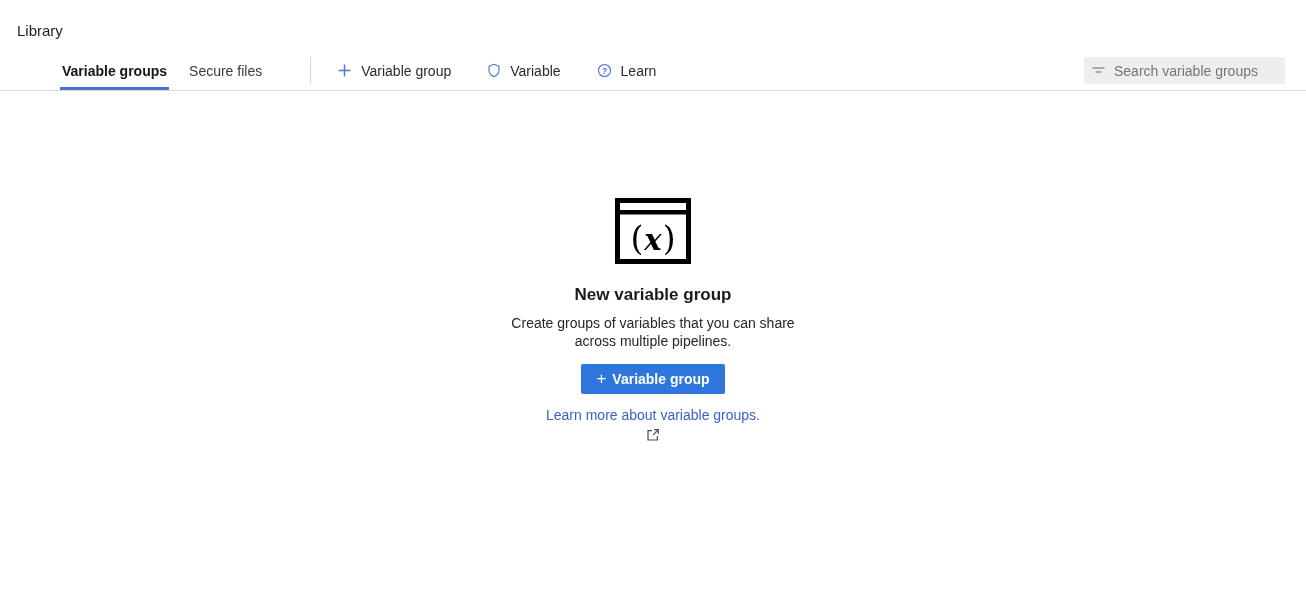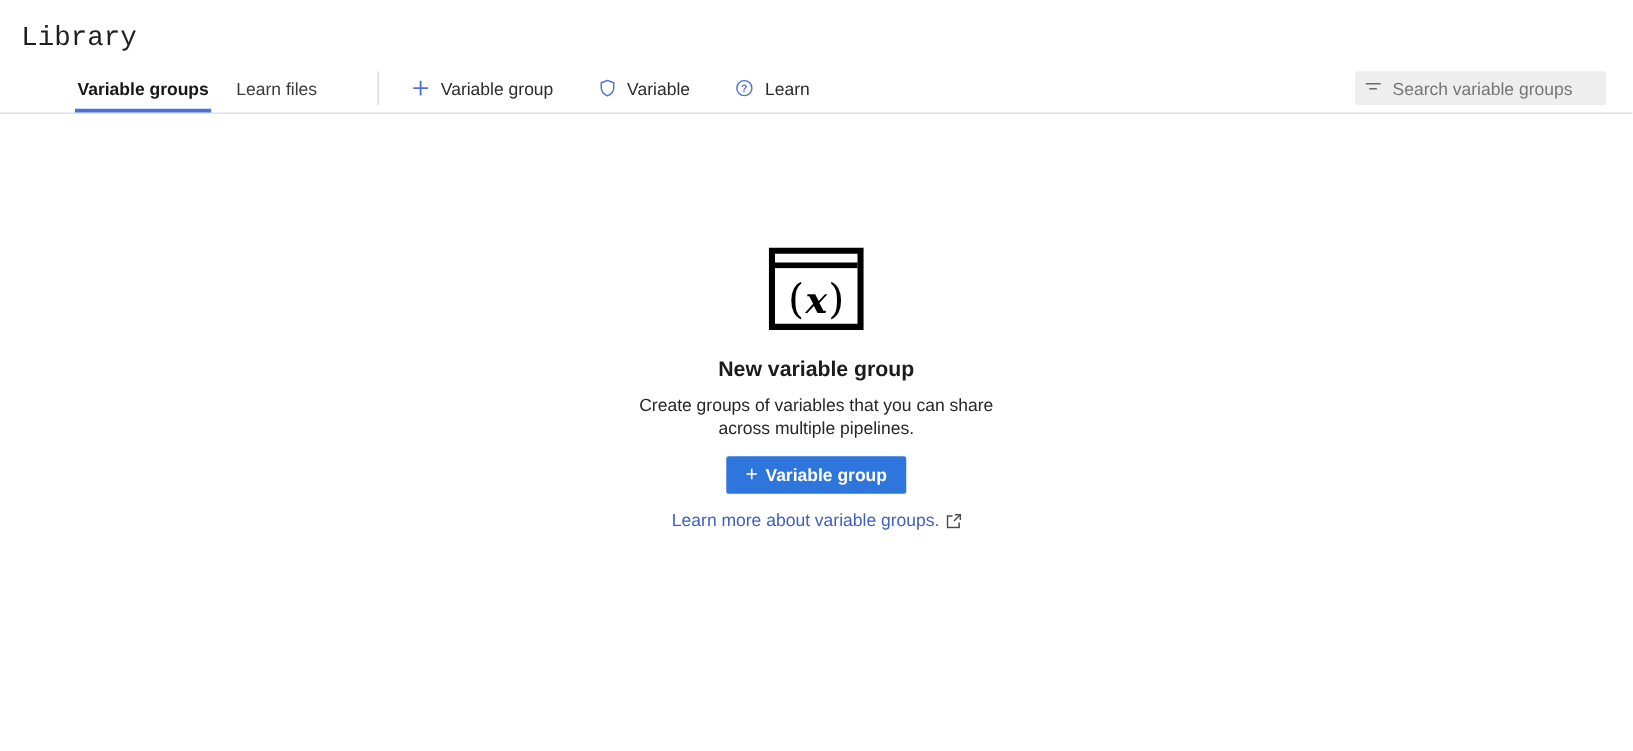--- a/index.html
+++ b/index.html
@@ -14,21 +14,21 @@
     --icon-black:#000000;
     --external-icon:#4c4c4c;
   }
   *{margin:0;padding:0;box-sizing:border-box;}
   html,body{width:1306px;height:601px;background:#ffffff;overflow:hidden;
     font-family:"Liberation Sans","DejaVu Sans",sans-serif;}
   .page{width:1306px;height:601px;background:#fff;position:relative;}
 
   
   .page-header{padding:20px 16px 0 17px;}
-  .page-title{font-size:22px;font-weight:400;color:var(--text-primary);line-height:22px;font-family:Liberation Mono, monospace;}
+  .page-title{font-size:15px;font-weight:400;color:var(--text-primary);line-height:22px;}
 
   
   .tabbar{display:flex;align-items:stretch;height:40px;margin-top:9px;
     border-bottom:1px solid var(--divider);padding-left:44px;}
   .tabs{display:flex;align-items:stretch;margin-left:16px;}
   .tab{display:flex;align-items:center;padding:3px 2px 0 2px;margin-right:18px;
     border-bottom:3px solid transparent;font-size:14px;color:var(--text-secondary);
     cursor:pointer;white-space:nowrap;}
   .tab.active{font-weight:700;color:#161616;border-bottom-color:var(--accent-blue);}
   .vdivider{width:1px;background:#d6d6d6;margin:6px 26px 6px 28px;}
@@ -49,40 +49,40 @@
   .content{width:100%;display:flex;justify-content:center;}
   .empty{margin-top:107px;display:flex;flex-direction:column;align-items:center;text-align:center;}
   .empty-icon{width:76px;height:66px;}
   .empty-title{margin-top:17px;font-size:17px;font-weight:700;color:#1b1b1b;line-height:20px;}
   .empty-desc{margin-top:10px;font-size:14px;line-height:17.5px;color:#262626;max-width:312px;}
   .primary-btn{margin-top:14px;height:30px;padding:0 15px;border:none;border-radius:2px;
     background:var(--button-blue);color:#fff;font-family:inherit;font-size:14px;font-weight:700;
     display:flex;align-items:center;gap:6px;cursor:pointer;}
   .primary-btn .plus{font-size:17px;font-weight:400;line-height:1;position:relative;top:-1px;}
   .learn-more{margin-top:13px;display:flex;align-items:center;gap:5px;cursor:pointer;
-    text-decoration:none;}
+    text-decoration:none;flex-direction:column;}
   .learn-more span{font-size:14px;color:var(--link-blue);}
   .learn-more svg{display:block;position:relative;top:1px;}
 </style>
 </head>
 <body>
 
 <div class="page">
 
   <div class="page-header">
     <h1 class="page-title">Library</h1>
   </div>
 
   <div class="tabbar">
     <div class="tabs">
       <div class="tab active">
         <span>Variable groups</span>
       </div>
       <div class="tab">
-        <span>Learn files</span>
+        <span>Secure files</span>
       </div>
     </div>
 
     <div class="vdivider"></div>
 
     <div class="toolbar">
       <button class="tbtn">
         <span>
           <svg width="15" height="15" viewBox="0 0 14 14">
             <path d="M7 1.5 V12.5 M1.5 7 H12.5" stroke="var(--accent-blue)" stroke-width="1.4" fill="none"></path>

